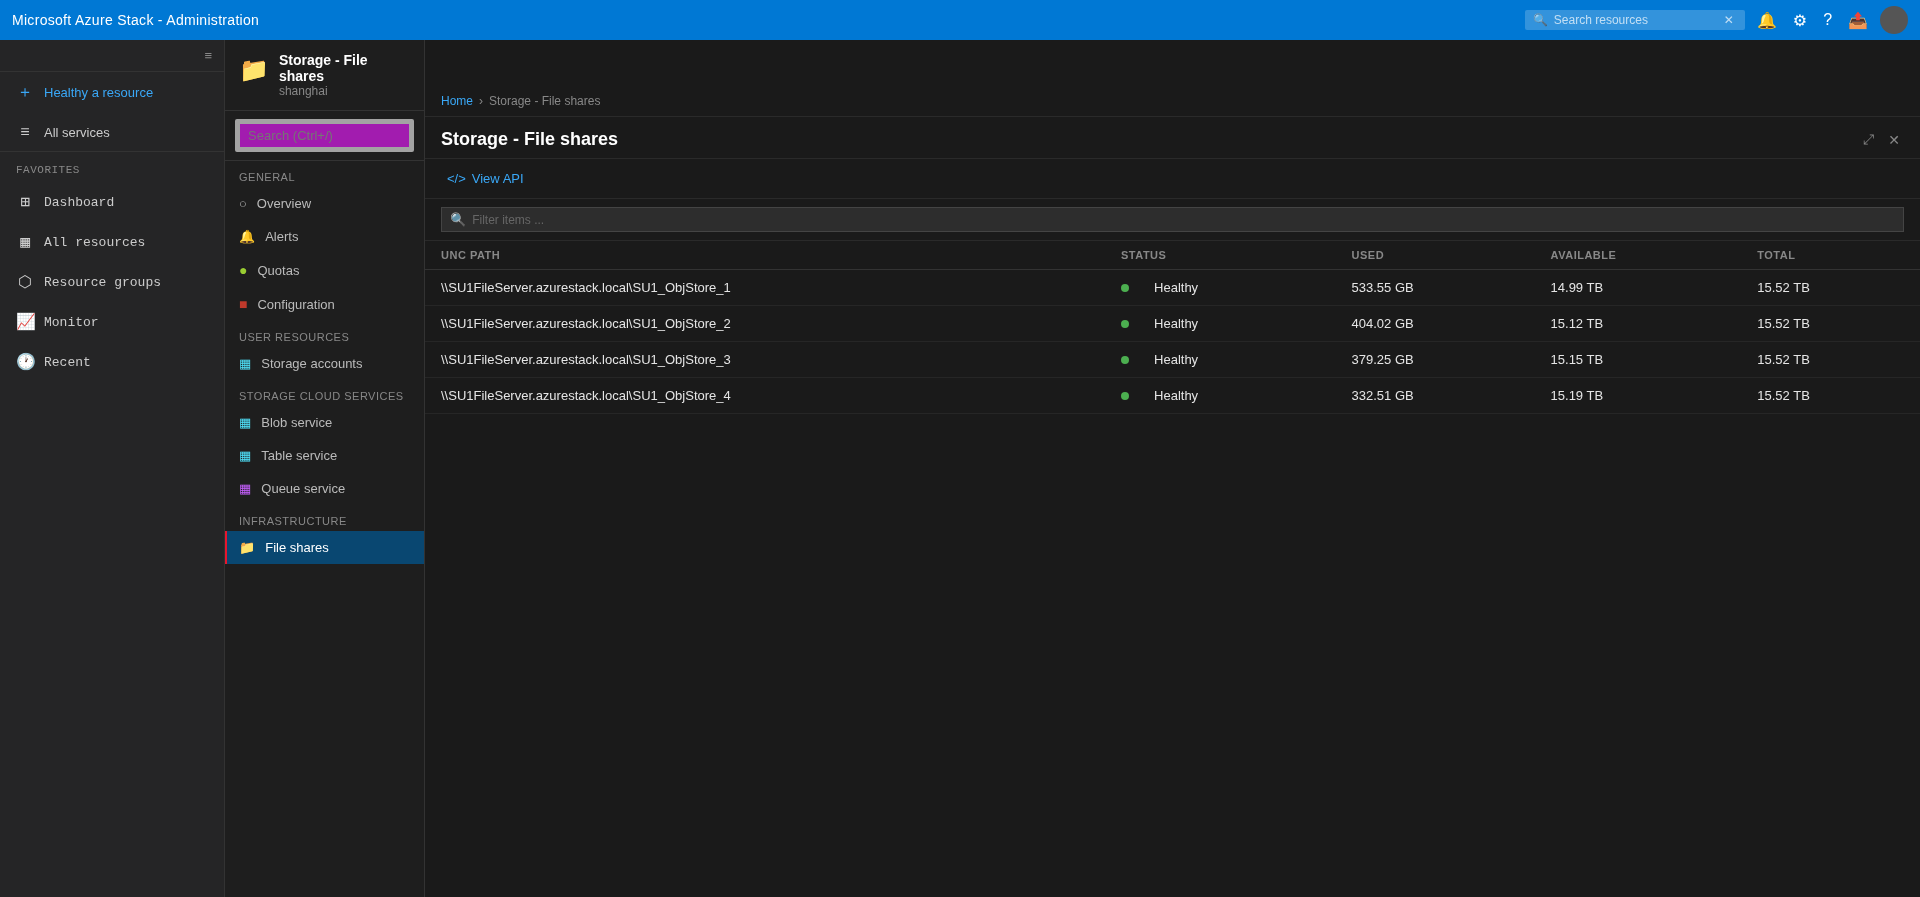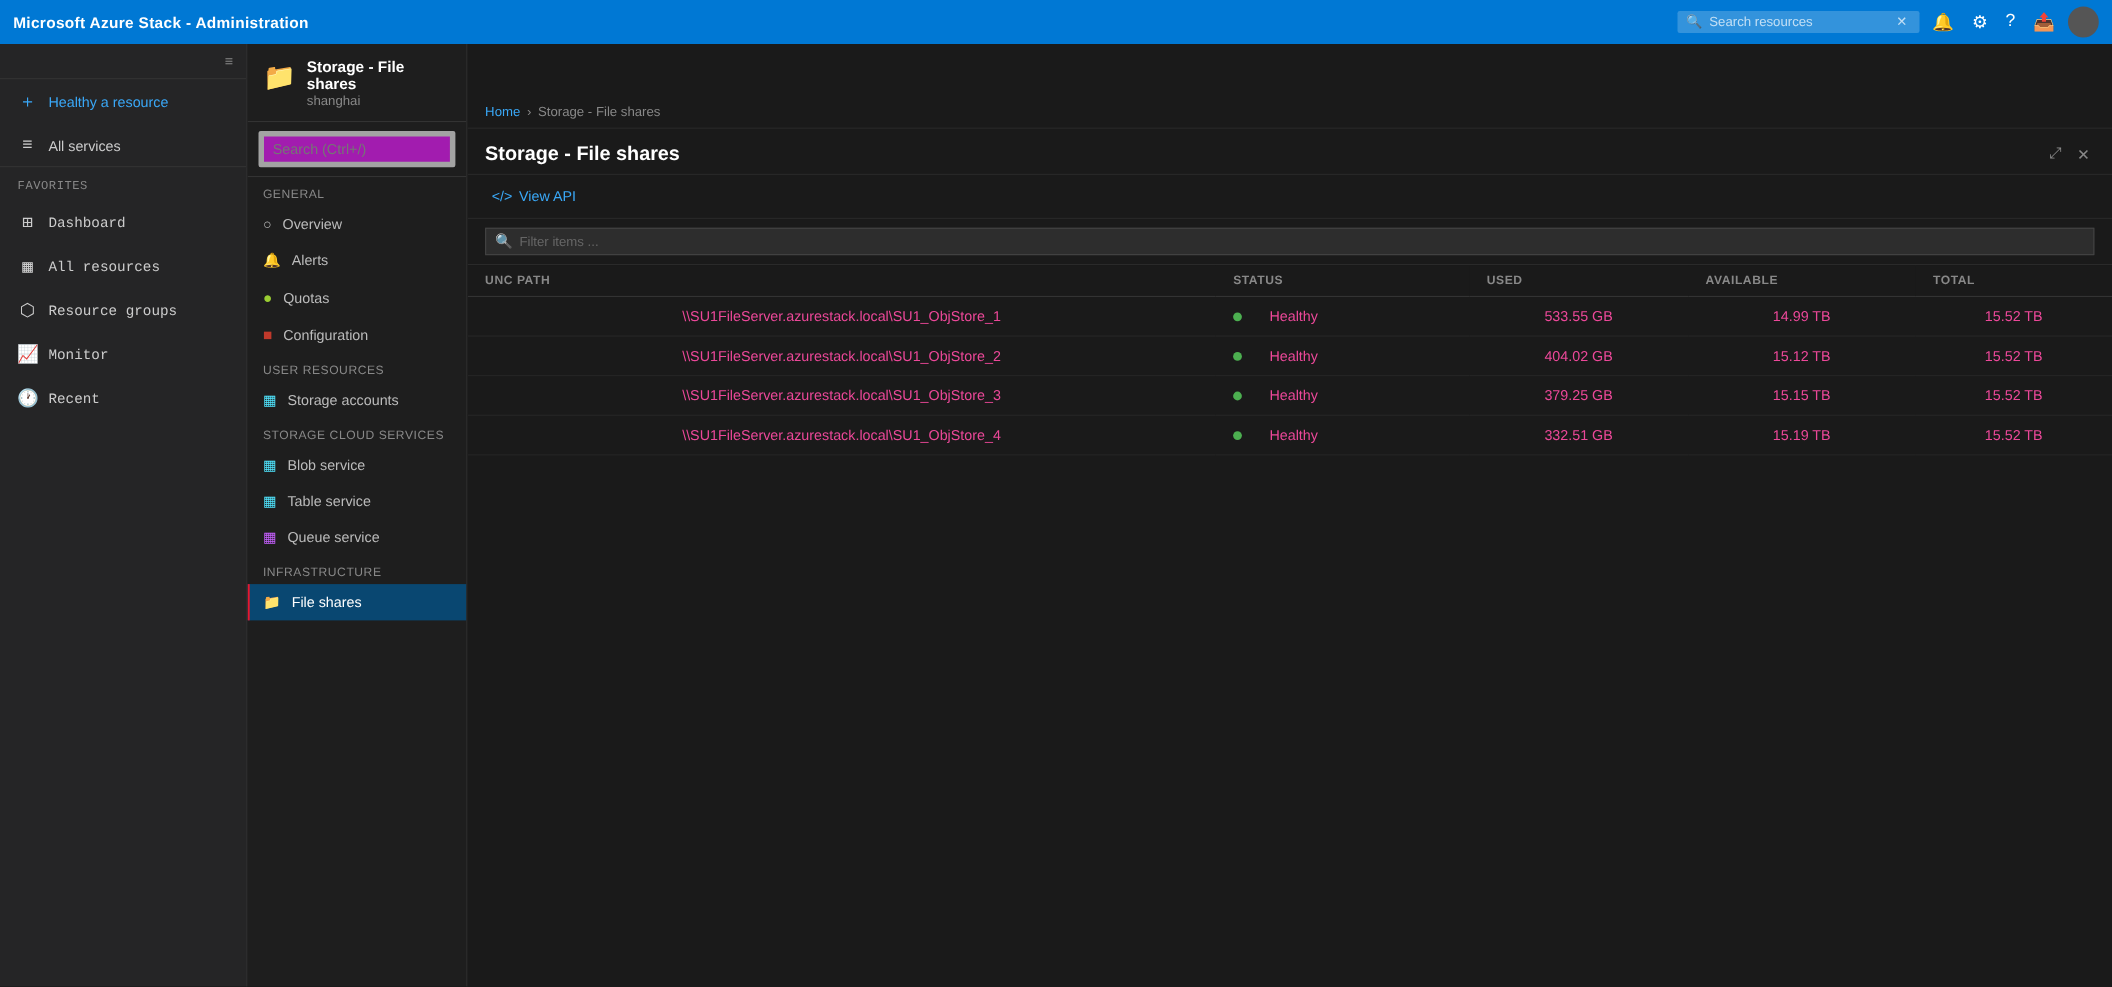--- a/index.html
+++ b/index.html
@@ -11,21 +11,21 @@
       height: 40px;
       display: flex;
       align-items: center;
       padding: 0 12px;
       flex-shrink: 0;
       justify-content: space-between;
     }
     .topbar-title {
       color: #fff;
       font-size: 14px;
-      font-weight: 700;
+      font-weight: 400;
       letter-spacing: 0.3px;
     }
     .topbar-right {
       display: flex;
       align-items: center;
       gap: 8px;
     }
     .search-box {
       display: flex;
       align-items: center;
@@ -291,22 +291,21 @@
       text-transform: uppercase;
       letter-spacing: 0.5px;
       font-weight: 600;
     }
     tbody tr {
       border-bottom: 1px solid #262626;
     }
     td {
       padding: 10px 16px;
       font-size: 13px;
-      color: #ec4899;
-      text-align: center;
+      color: #e5e5e5;
     }
     .status-dot {
       display: inline-block;
       width: 8px;
       height: 8px;
       border-radius: 50%;
       background: #4caf50;
       margin-right: 6px;
     }
     .status-cell {

